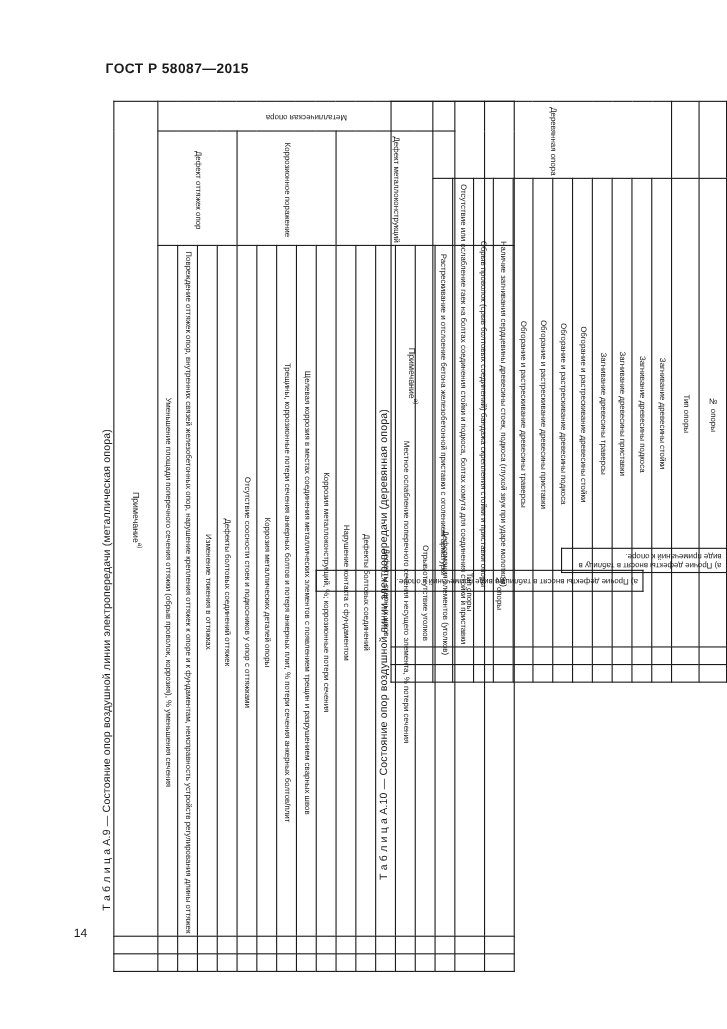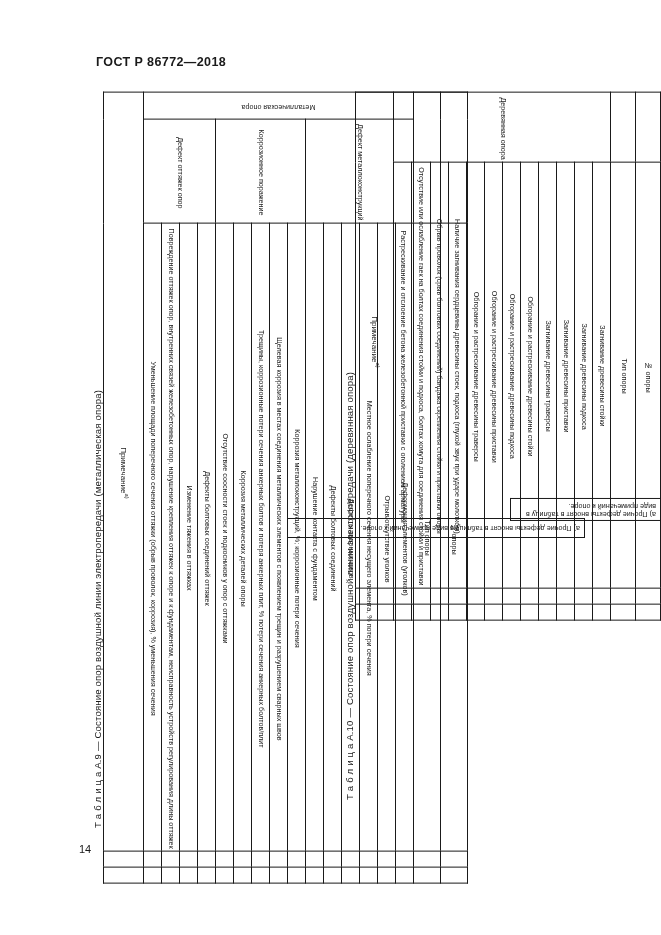--- a/index.html
+++ b/index.html
@@ -21,21 +21,21 @@
     position: absolute;
     left: 96px;
     top: 55px;
     font-size: 12.5px;
     font-weight: bold;
     letter-spacing: 0.4px;
     white-space: nowrap;
   }
   #page-number {
     position: absolute;
-    left: 79px;
+    left: 67px;
     top: 843px;
     font-size: 11px;
   }
 
   
   .table-caption {
     position: absolute;
     transform-origin: 0 0;
     transform: rotate(-90deg);
     white-space: nowrap;
@@ -83,21 +83,21 @@
     writing-mode: vertical-rl;
     transform: rotate(180deg);
     white-space: nowrap;
     display: inline-block;
   }
   .hidden-cap { visibility: hidden; }
 </style>
 </head>
 <body>
 
-<div id="page-header">ГОСТ Р 86772—2018</div>
+<div id="page-header">ГОСТ Р 58087—2015</div>
 <div id="page-number">14</div>
 
 <div class="table-caption" style="left:92px; top:828px;">Т а б л и ц а  А.9 — Состояние опор воздушной линии электропередачи (металлическая опора)</div>
 
 <div class="tbl-wrap" style="left:103px; top:92px;">
   <table class="doc">
     <tbody>
 
       <tr>
         <td style="width:22px;height:11px;"></td>

